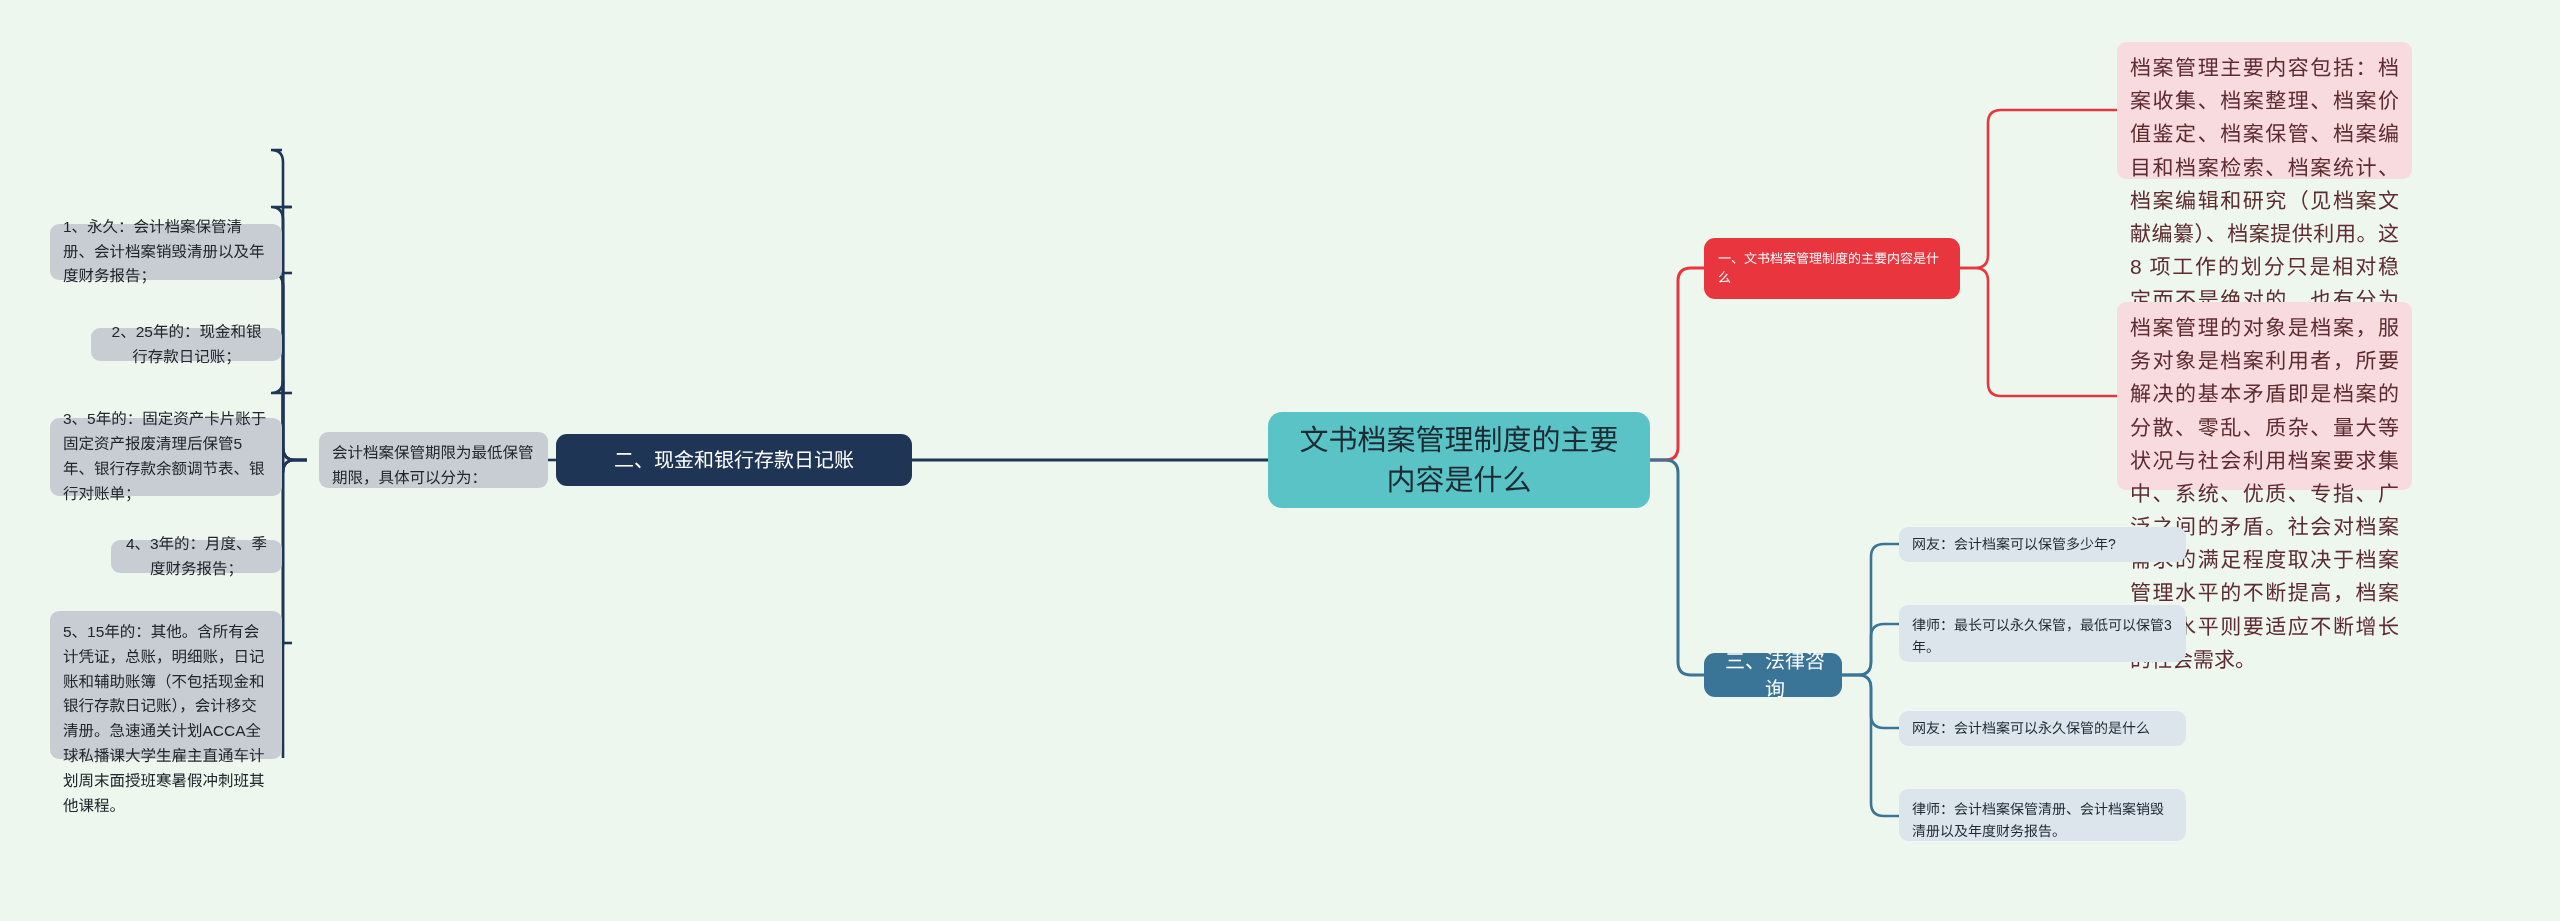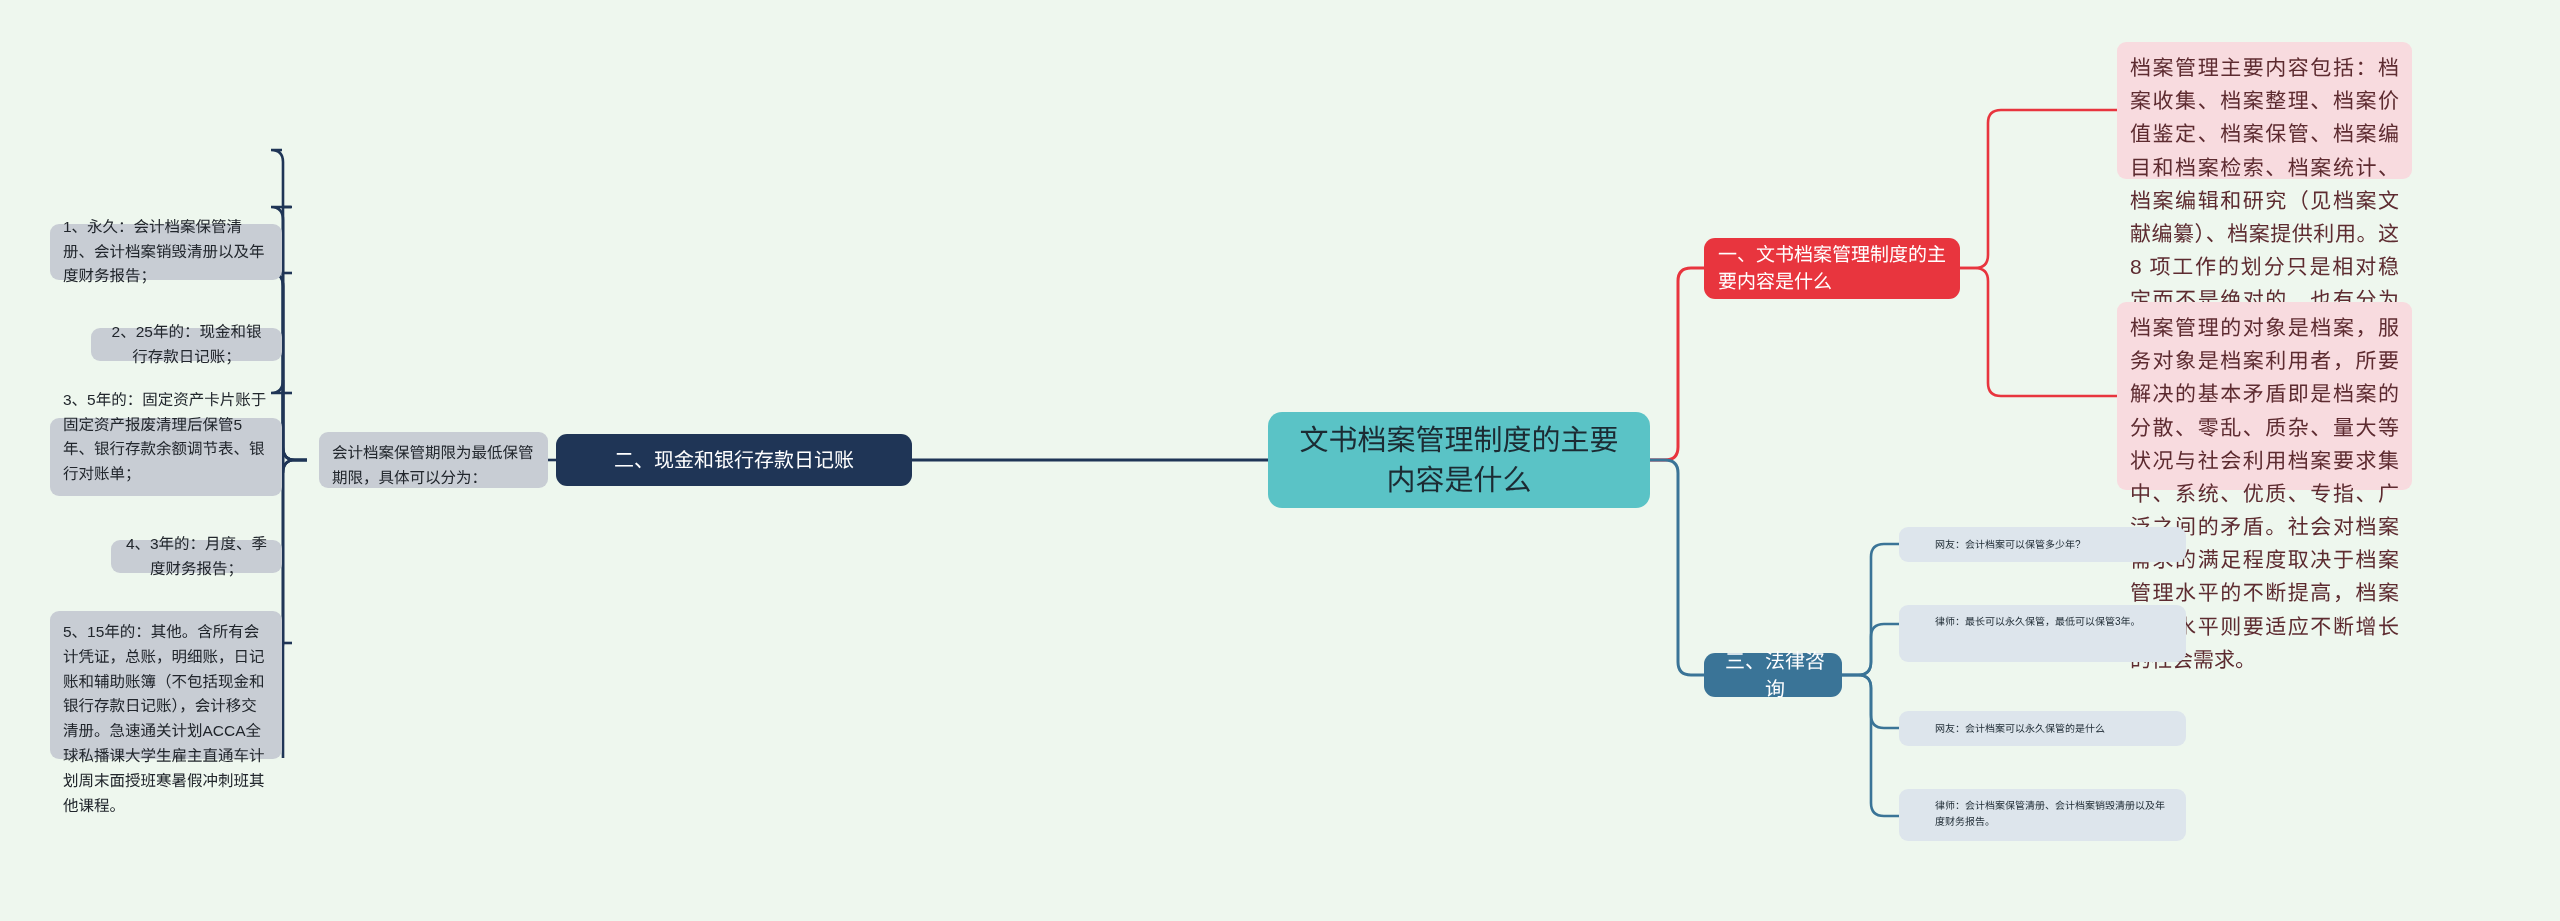--- a/index.html
+++ b/index.html
@@ -64,21 +64,21 @@
   }
 
   
   .node-red {
     background: #e8353e;
     border-radius: 11px;
     padding: 9px 14px;
   }
   .node-red .txt {
     color: #ffffff;
-    font-size: 19px;
+    font-size: 13px;
     line-height: 1.42;
   }
 
   
   .node-navy {
     background: #1f3556;
     border-radius: 11px;
     padding: 9px 16px;
   }
   .node-navy .txt {
@@ -129,23 +129,22 @@
   .node-gray.center .txt { text-align: center; }
 
   
   .node-bluegray {
     background: #dde5ec;
     border-radius: 9px;
     padding: 9px 13px;
   }
   .node-bluegray .txt {
     color: #1d2a33;
-    font-size: 10px;
+    font-size: 14px;
     line-height: 1.6;
-    margin-left: 23px;
   }
 </style>
 </head>
 <body>
 
 <div id="canvas">
 
   <svg id="links" viewBox="0 0 2560 921" xmlns="http://www.w3.org/2000/svg">
 
     <path d="M 1650 460 L 1665 460 Q 1678 460 1678 447 L 1678 281 Q 1678 268 1691 268 L 1704 268" fill="none" stroke="#e8353e" stroke-width="3"></path>
@@ -203,21 +202,21 @@
   </div>
 
   <div class="node node-gray" style="left:50px; top:224px; width:232px; height:56px; align-items:center;">
     <span class="txt">1、永久：会计档案保管清册、会计档案销毁清册以及年度财务报告；</span>
   </div>
 
   <div class="node node-gray center" style="left:91px; top:328px; width:191px; height:33px; align-items:center;">
     <span class="txt">2、25年的：现金和银行存款日记账；</span>
   </div>
 
-  <div class="node node-gray" style="left:50px; top:418px; width:232px; height:78px; align-items:flex-end;">
+  <div class="node node-gray" style="left:50px; top:418px; width:232px; height:78px; align-items:center;">
     <span class="txt">3、5年的：固定资产卡片账于固定资产报废清理后保管5年、银行存款余额调节表、银行对账单；</span>
   </div>
 
   <div class="node node-gray center" style="left:111px; top:540px; width:171px; height:33px; align-items:center;">
     <span class="txt">4、3年的：月度、季度财务报告；</span>
   </div>
 
   <div class="node node-gray" style="left:50px; top:611px; width:232px; height:148px; align-items:flex-start;">
     <span class="txt">5、15年的：其他。含所有会计凭证，总账，明细账，日记账和辅助账簿（不包括现金和银行存款日记账），会计移交清册。急速通关计划ACCA全球私播课大学生雇主直通车计划周末面授班寒暑假冲刺班其他课程。</span>
   </div>

